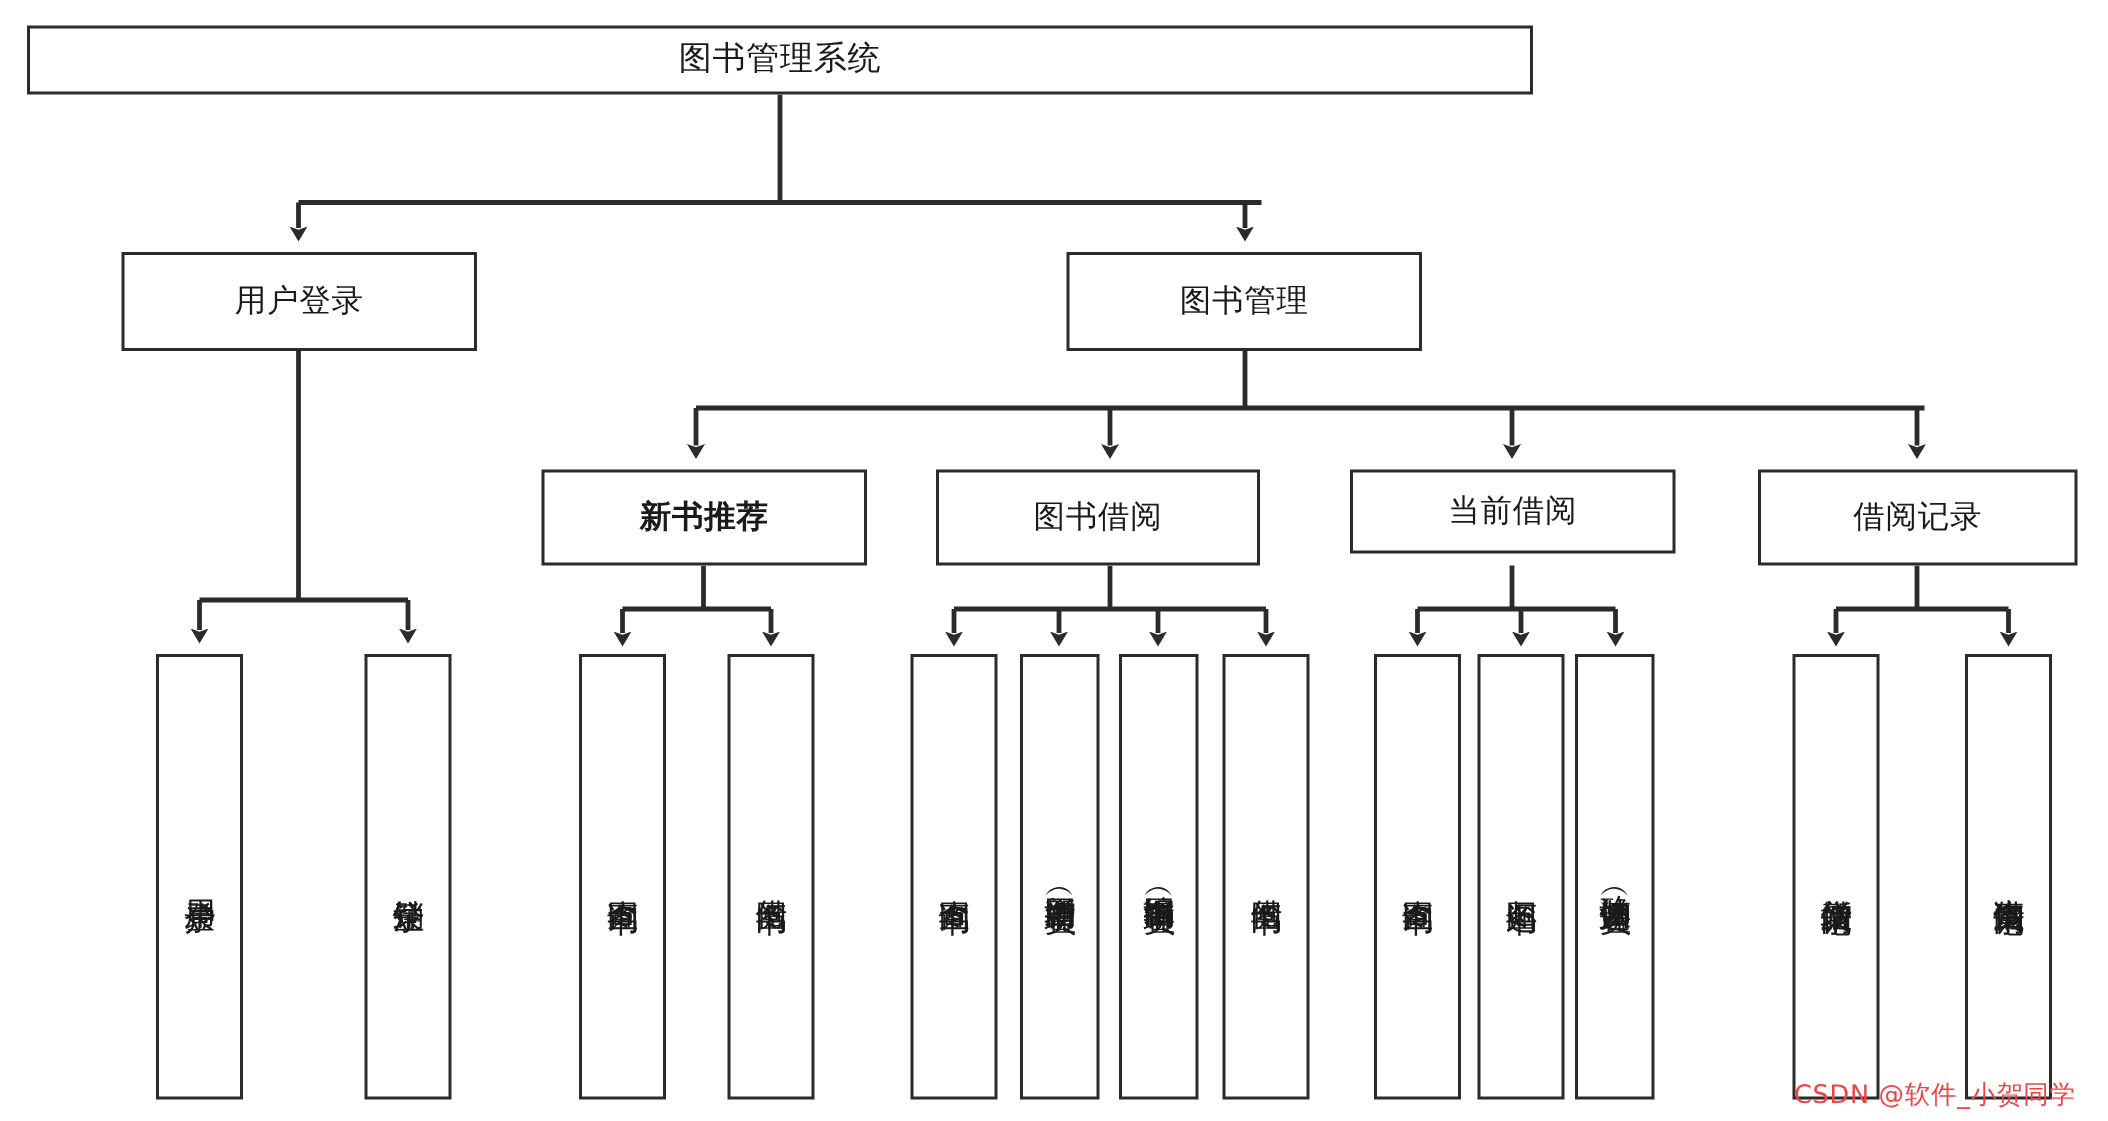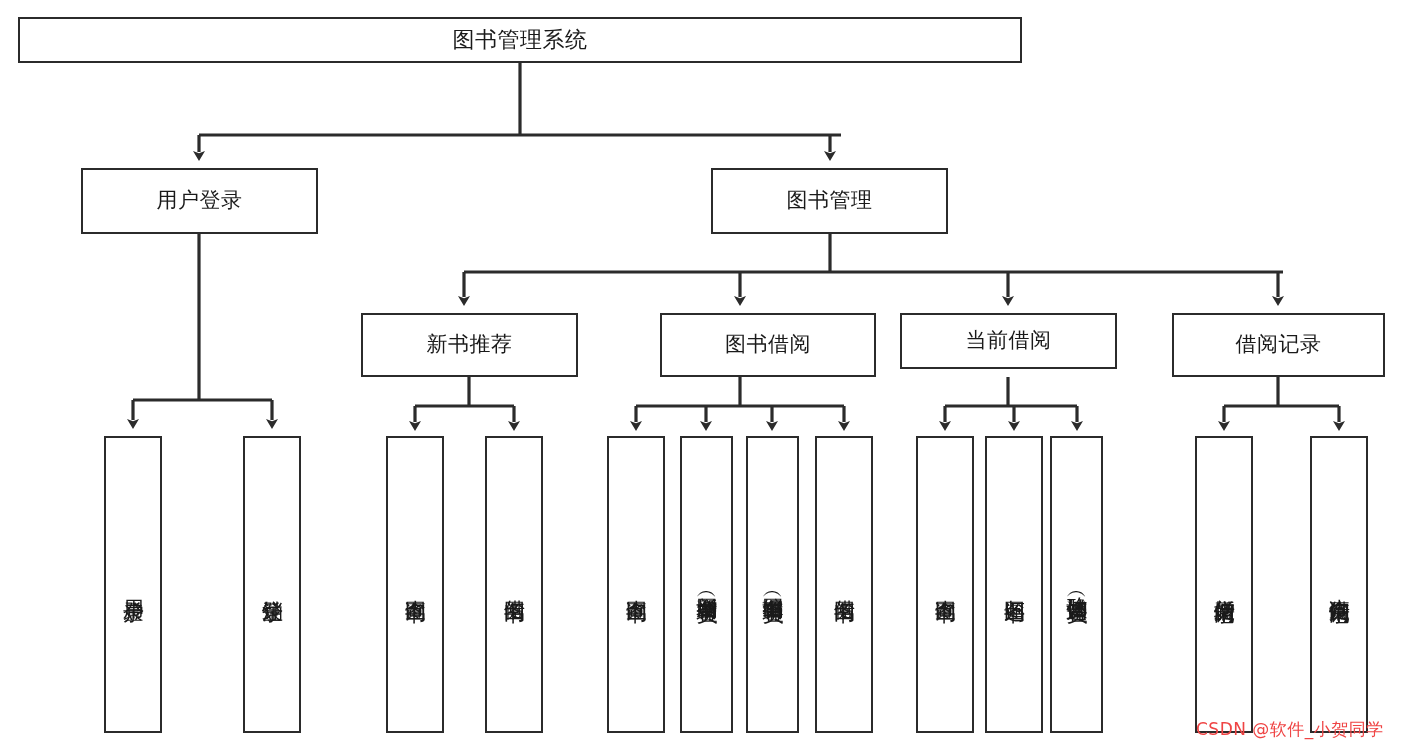--- a/index.html
+++ b/index.html
@@ -122,24 +122,24 @@
     <span>图书管理系统</span>
   </div>
 
   <div class="node node-h" style="left:81px; top:168px; width:237px; height:66px;">
     <span>用户登录</span>
   </div>
   <div class="node node-h" style="left:711px; top:168px; width:237px; height:66px;text-align:center;">
     <span>图书管理</span>
   </div>
 
-  <div class="node node-h" style="left:361px; top:313px; width:217px; height:64px;">
+  <div class="node node-h" style="left:361px; top:313px; width:217px; height:64px;font-weight:bold;">
     <span>新书推荐</span>
   </div>
-  <div class="node node-h" style="left:660px; top:313px; width:216px; height:64px;">
+  <div class="node node-h" style="left:624px; top:313px; width:216px; height:64px;">
     <span>图书借阅</span>
   </div>
   <div class="node node-h" style="left:900px; top:313px; width:217px; height:56px;">
     <span>当前借阅</span>
   </div>
   <div class="node node-h" style="left:1172px; top:313px; width:213px; height:64px;">
     <span>借阅记录</span>
   </div>
 
   <div class="node node-v" style="left:104px; top:436px; width:58px; height:297px;">

